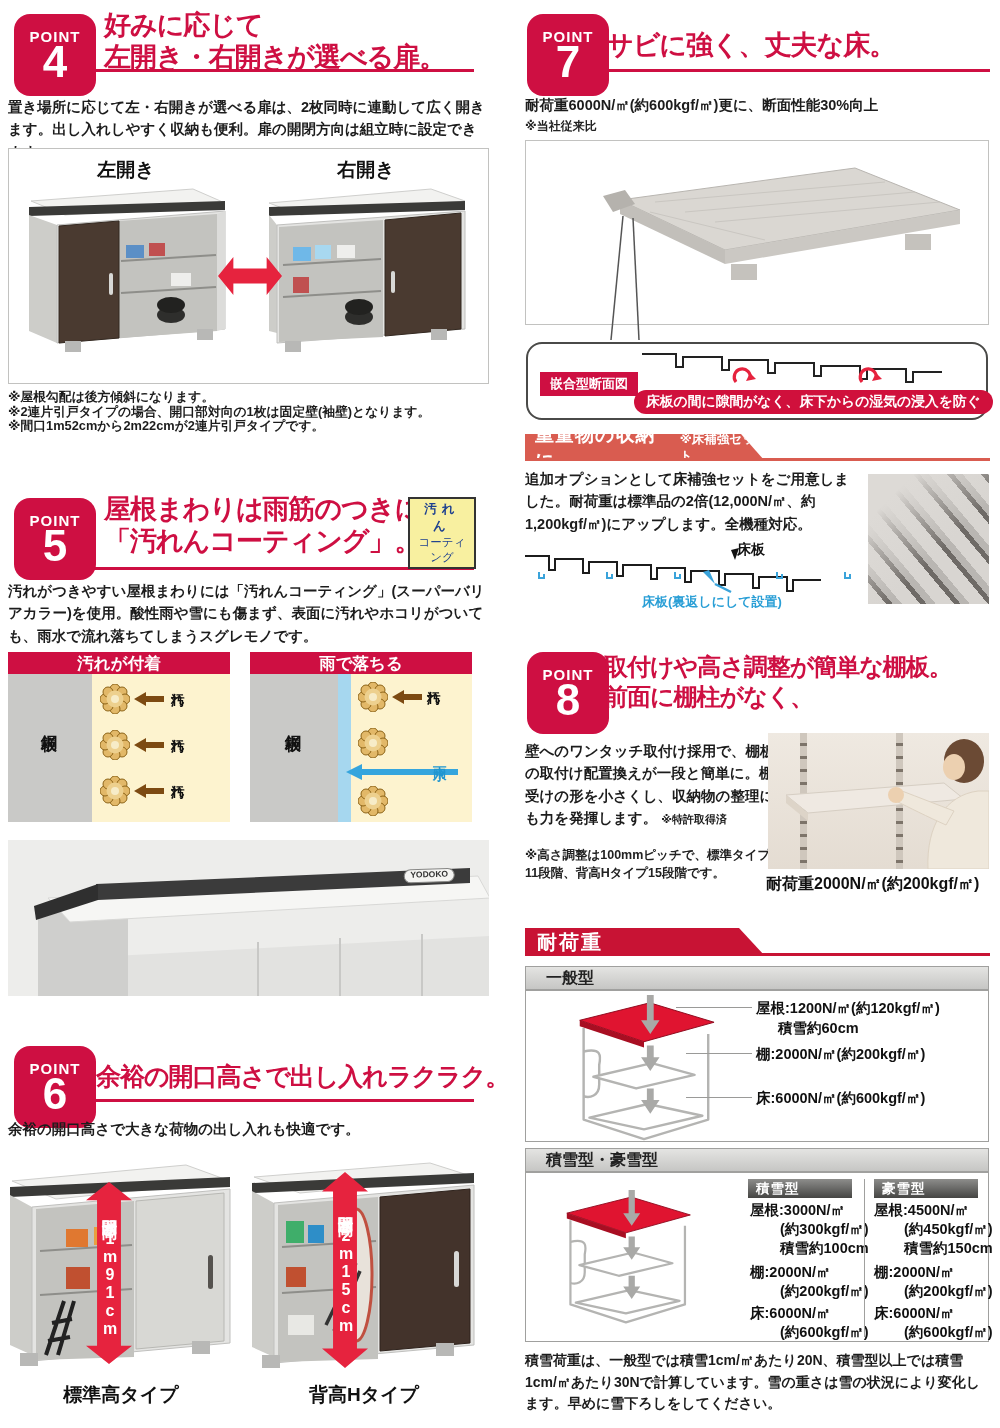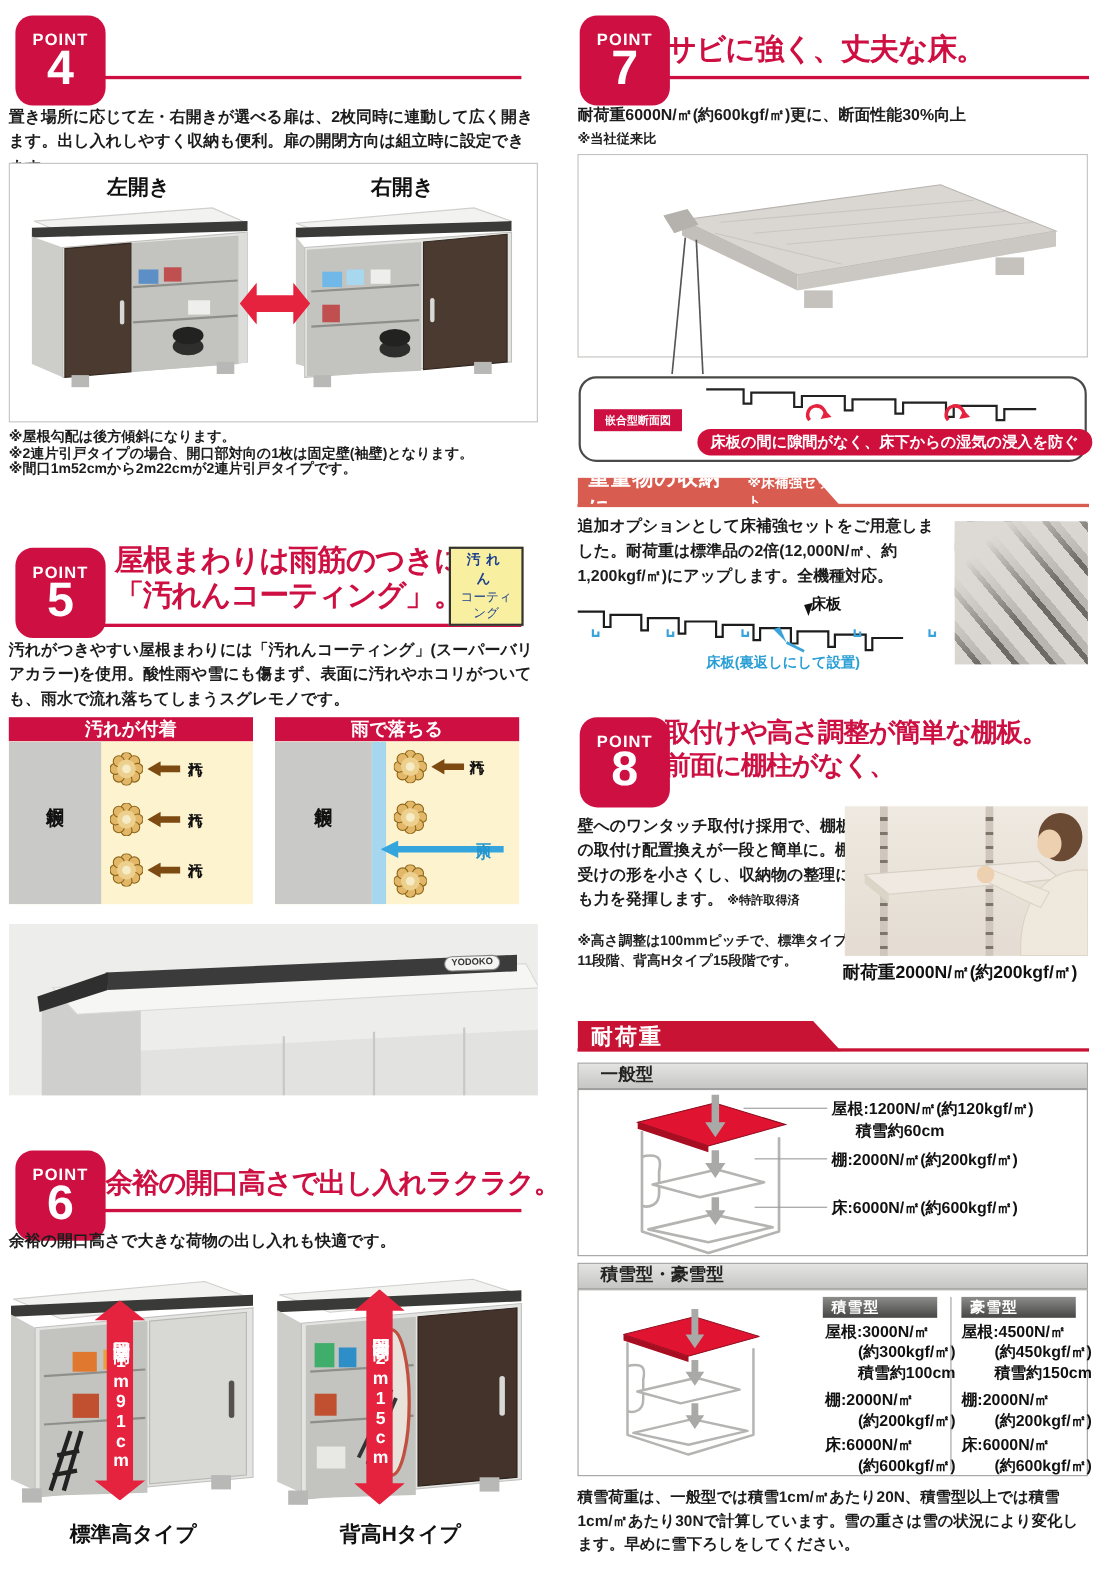--- a/index.html
+++ b/index.html
@@ -59,21 +59,21 @@
   .gray-h{position:absolute;left:525px;width:464px;height:24px;background:linear-gradient(#e4e4e2,#c6c6c4);
     border:1px solid #a0a09e;font-size:16px;font-weight:800;color:#222;line-height:22px;padding-left:20px;}
   .load-box{position:absolute;left:525px;width:464px;border:1px solid #a0a09e;background:#fff;}
   .spec{position:absolute;font-size:14.5px;font-weight:700;color:#111;white-space:nowrap;}
   .conn{position:absolute;height:1px;background:#9a9a98;}
   .type-badge{position:absolute;width:104px;height:19px;background:linear-gradient(#8d8d8b,#454543);
     color:#fff;font-size:13.5px;font-weight:800;line-height:19px;padding-left:8px;letter-spacing:1px;}
   .vdivider{position:absolute;width:1px;background:#a0a09e;}
 
   .callout{position:absolute;left:526px;top:342px;width:462px;height:78px;border:2px solid #4a4a48;border-radius:16px;background:#fff;}
-  .callout-label{position:absolute;left:12px;top:28px;background:var(--accent);color:#fff;font-size:10px;font-weight:800;padding:3px 10px;}
+  .callout-label{position:absolute;left:12px;top:28px;background:var(--accent);color:#fff;font-size:13px;font-weight:800;padding:3px 10px;}
   .callout-pill{position:absolute;left:106px;top:46px;background:#d0103c;color:#fff;font-size:13.8px;font-weight:800;
     padding:3px 12px;border-radius:13px;white-space:nowrap;}
 
   .photo-stripes{position:absolute;left:868px;top:474px;width:121px;height:130px;
     background:repeating-linear-gradient(50deg,#d8d5d1 0 14px,#6e6a66 14px 19px,#b9b6b2 19px 26px);}
   .photo-stripes::after{content:"";position:absolute;inset:0;background:linear-gradient(135deg,#dddad6 18%,rgba(221,218,214,0) 60%);}
 
   #p8-photo{position:absolute;left:768px;top:733px;width:221px;height:136px;background:linear-gradient(#efe9e1,#e4dcd2);overflow:hidden;}
   .rail{position:absolute;top:0;bottom:0;width:7px;background:repeating-linear-gradient(#cfc7bd 0 10px,#7d746a 10px 13px);}
   #p8-caption{position:absolute;left:766px;top:874px;font-size:16px;font-weight:700;color:#111;}
@@ -117,20 +117,24 @@
           <polygon points="99,96 106,96 106,108 112,108 102.5,122 93,108 99,108"></polygon>
         </g>
       </g>
     </defs>
   </svg>
 
   <div class="point-badge" style="left:14px;top:14px">
     <div class="pt">POINT</div>
     <div class="num">4</div>
   </div>
+  <div class="sec-title" style="left:104px;top:10px">
+    <div>好みに応じて</div>
+    <div>左開き・右開きが選べる扉。</div>
+  </div>
   <div class="underline" style="left:78px;top:69px;width:396px"></div>
   <div class="body-text" style="left:8px;top:96px;width:482px">置き場所に応じて左・右開きが選べる扉は、2枚同時に連動して広く開きます。出し入れしやすく収納も便利。扉の開閉方向は組立時に設定できます。</div>
 
   <div class="frame" style="left:8px;top:148px;width:481px;height:236px">
     <div class="fig-label" style="left:22px;top:8px;width:190px">左開き</div>
     <div class="fig-label" style="left:262px;top:8px;width:190px">右開き</div>
 
     <svg class="abs" style="left:12px;top:32px" width="210" height="176" viewBox="0 0 210 176">
       <polygon points="10,20 172,8 204,22 44,34" fill="#f2f2f0" stroke="#cfcfcd"></polygon>
       <polygon points="8,26 204,20 204,29 8,35" fill="#3a3a38"></polygon>

